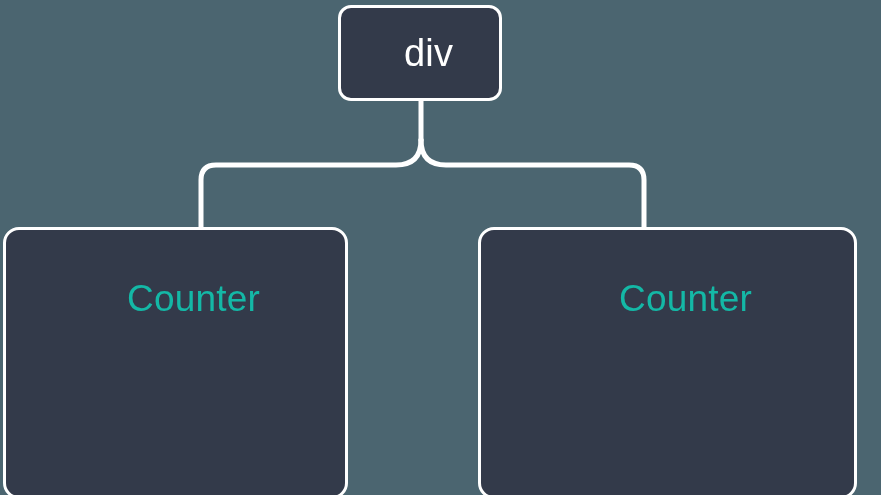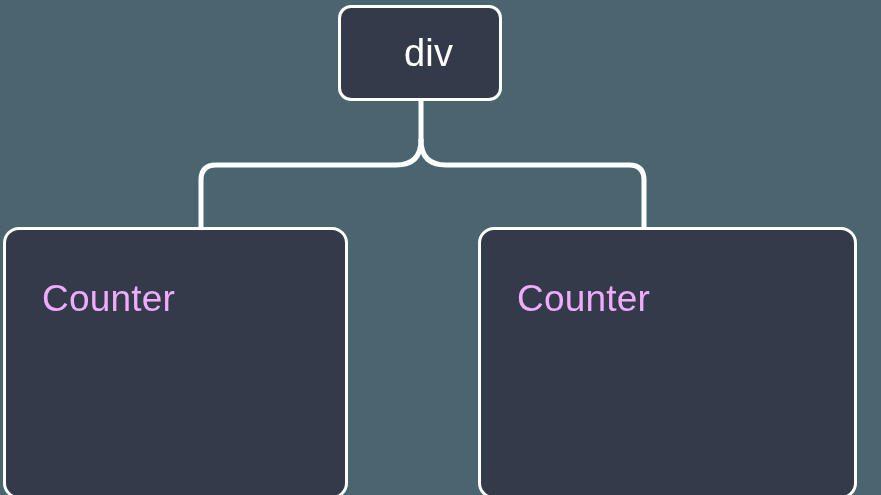--- a/index.html
+++ b/index.html
@@ -64,22 +64,22 @@
     border-radius: 16px;
   }
   #node-counter-left  { left: 3px;   width: 345px; }
   #node-counter-right { left: 478px; width: 379px; }
 
   .counter-node .node-title {
     position: absolute;
     left: 0;
     right: 0;
     top: 50px;
-    text-align: left;
-    color: #f0abfc;
+    text-align: center;
+    color: #14b8a6;
     font-size: 37px;
     font-weight: 400;
     line-height: 1;
     letter-spacing: 0.2px;
     margin-left: 36px;
   }
 </style>
 </head>
 <body>
 

